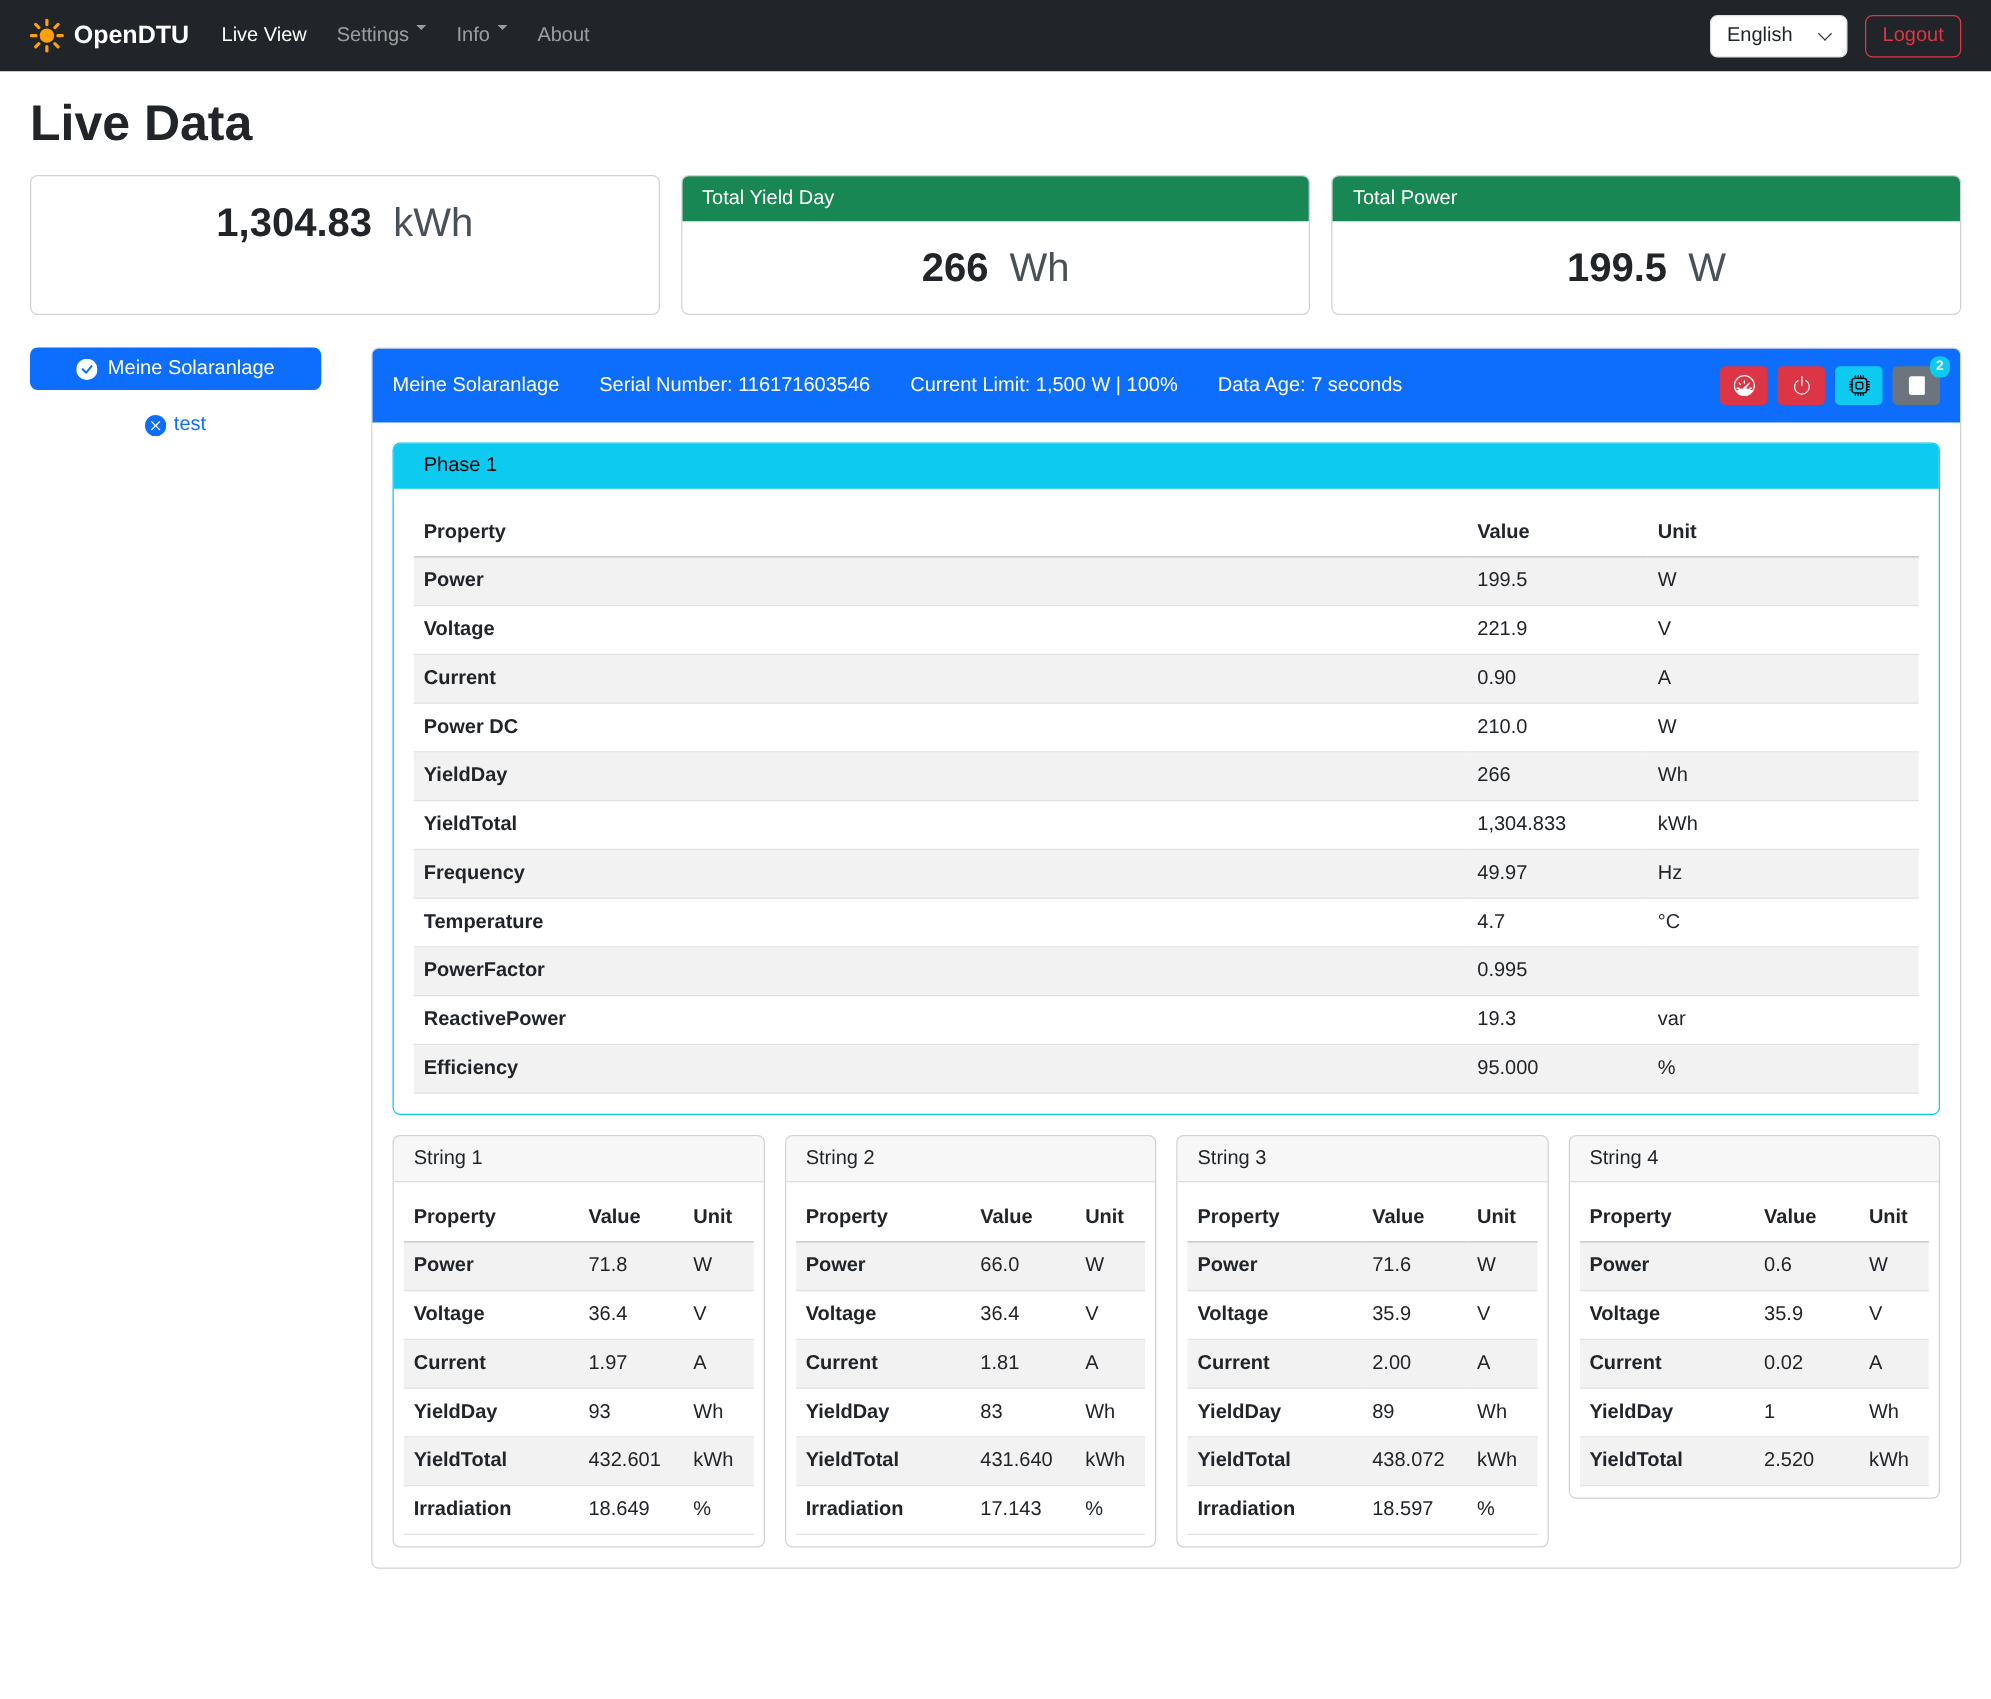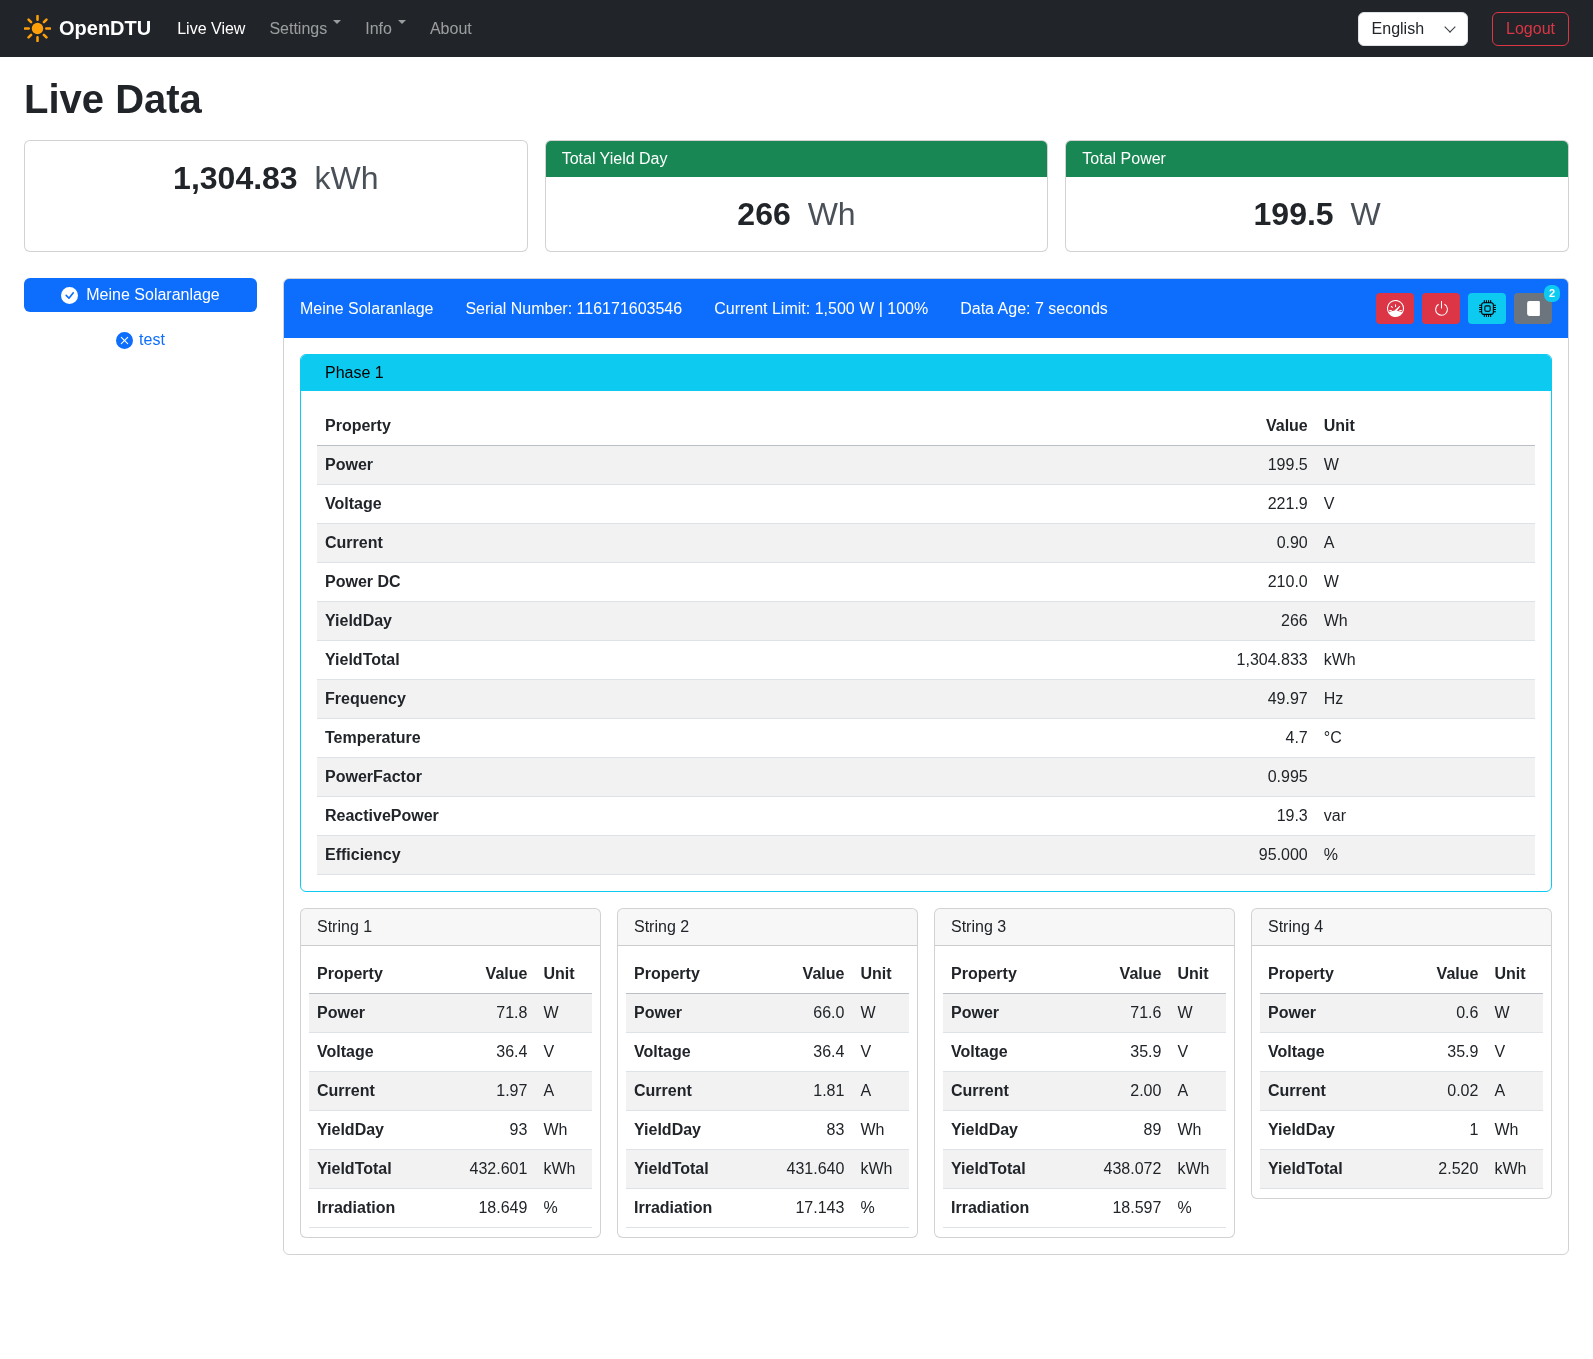--- a/index.html
+++ b/index.html
@@ -30,21 +30,21 @@
     color: rgba(255,255,255,.55);
     padding: 8px 8px; margin-right: 8px;
     cursor: pointer; display: flex; 
   }
   .nav-link.active { color: #fff; }
   .caret {
     display: inline-block; width: 0; height: 0;
     border-top: 4px solid; border-left: 4px solid transparent; border-right: 4px solid transparent;
     margin-left: 6px;
   }
-  .nav-right { margin-left: auto; display: flex; align-items: center; gap: 24px; }
+  .nav-right { margin-left: auto; display: flex; align-items: center; gap: 14px; }
   .lang-select {
     background: #fff; border: 1px solid #dee2e6; border-radius: 6px;
     padding: 7px 13px; display: flex; align-items: center; gap: 22px;
     color: #212529; cursor: pointer;
   }
   .chev {
     width: 8px; height: 8px;
     border-right: 1.8px solid #343a40; border-bottom: 1.8px solid #343a40;
     transform: rotate(45deg); margin-top: -4px;
   }
@@ -63,21 +63,21 @@
   .card { border: 1px solid rgba(0,0,0,.175); border-radius: 6px; background: #fff; }
   .scard-header {
     background: #198754; color: #fff; padding: 9px 16px;
     border-radius: 5px 5px 0 0; font-size: 16px;
   }
   .scard-body { padding: 18px 16px; text-align: center; font-size: 32px; line-height: 1.2; }
   .scard-value { font-weight: 700; color: #212529; }
   .scard-unit { color: #495057; margin-left: 8px; font-weight: 400; }
 
   
-  .main-row { display: flex; gap: 26px; align-items: flex-start; }
+  .main-row { display: flex; gap: 40px; align-items: flex-start; }
   .sidebar { width: 233px; flex-shrink: 0; }
   .inv-select-btn {
     width: 100%; background: #0d6efd; color: #fff; border: none; border-radius: 6px;
     padding: 8px 10px; font-size: 16px; font-family: inherit; cursor: pointer;
     display: flex; align-items: center; justify-content: center; gap: 8px;
   }
   .test-row {
     margin-top: 19px; display: flex; align-items: center; justify-content: center;
     gap: 6px; color: #0d6efd; cursor: pointer;
   }
@@ -112,21 +112,21 @@
   .phase-body { padding: 16px; }
 
   
   table.data-table { width: 100%; border-collapse: collapse; font-size: 16px; }
   .data-table th, .data-table td {
     padding: 10px 8px; text-align: left;
     border-bottom: 1px solid #dee2e6;
   }
   .data-table thead th { border-bottom: 1px solid #b9bfc4; font-weight: 700; }
   .data-table tbody th { font-weight: 700; }
-  .data-table .val { text-align: right; }
+  .data-table .val { text-align: left; }
   .data-table tbody tr:nth-of-type(odd) { background-color: rgba(0,0,0,.05); }
   .phase-table .val { width: 12%; }
   .phase-table .unit { width: 18%; }
   .string-table .val { width: 30%; }
   .string-table .unit { width: 20%; }
 
   
   .strings-row { display: grid; grid-template-columns: repeat(4, 1fr); gap: 16px; margin-top: 16px; align-items: start; }
   .string-card { border: 1px solid rgba(0,0,0,.175); border-radius: 6px; background: #fff; }
   .string-header {

